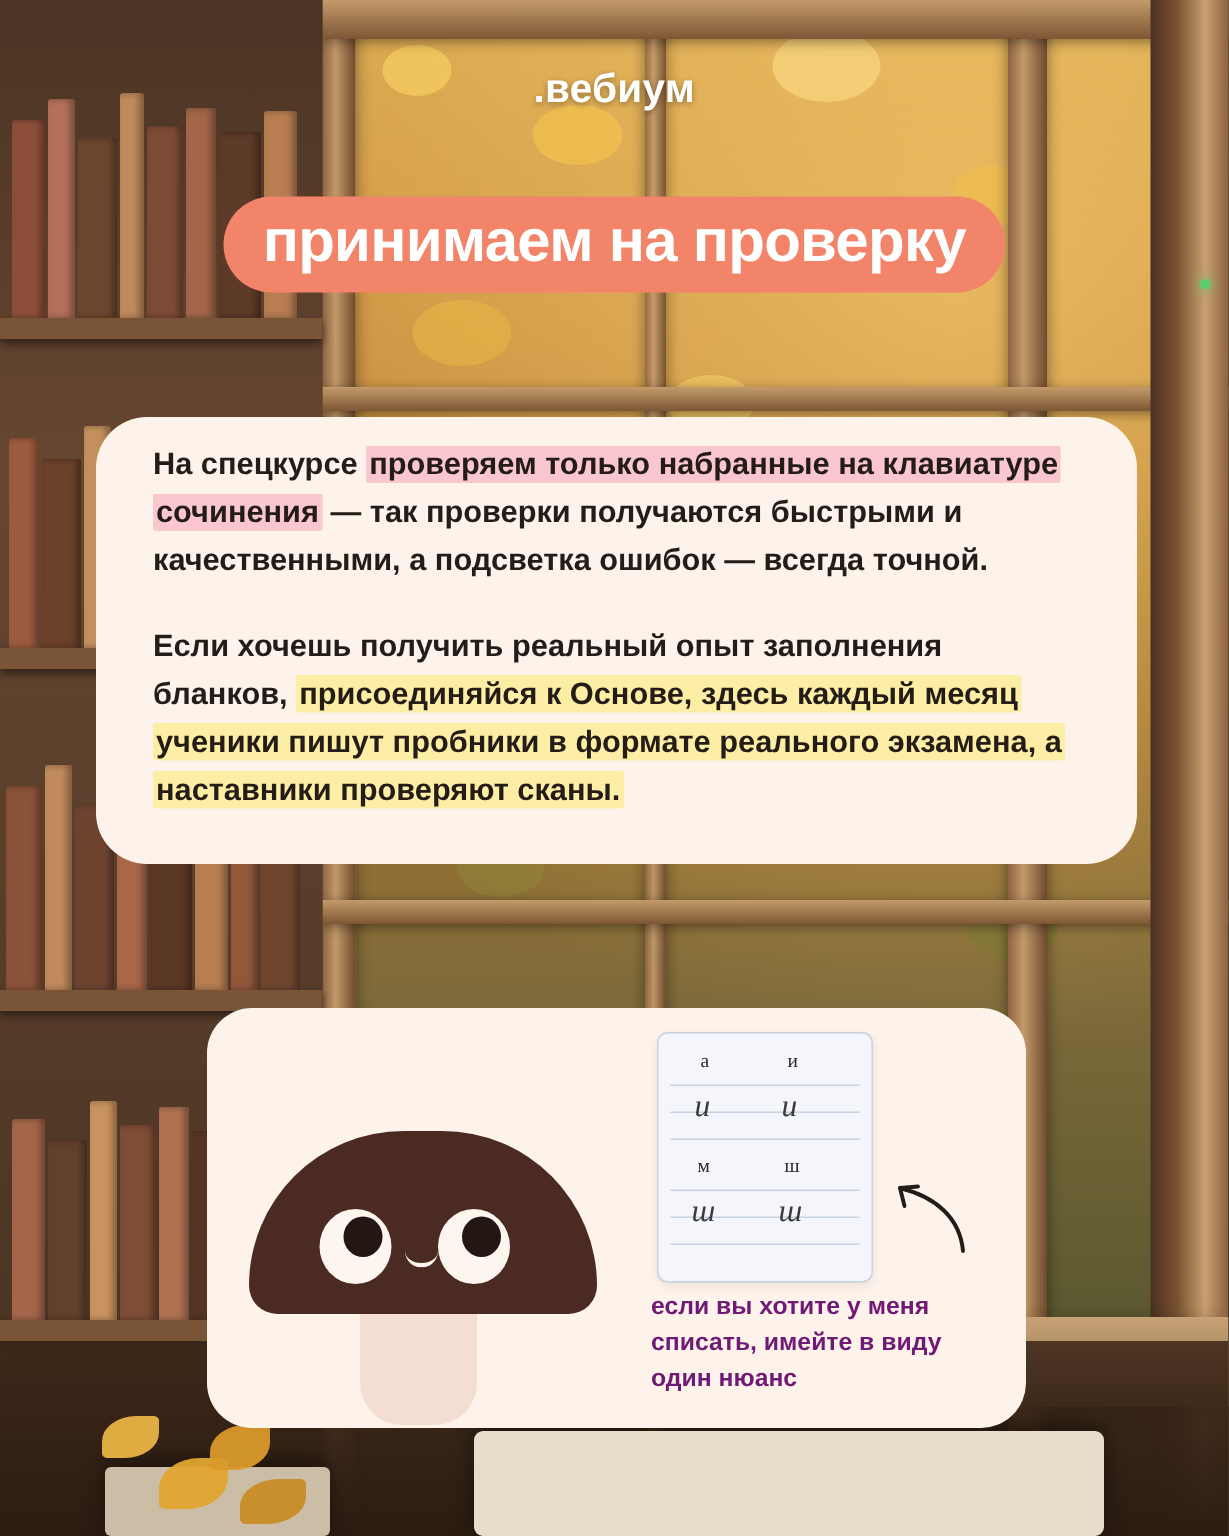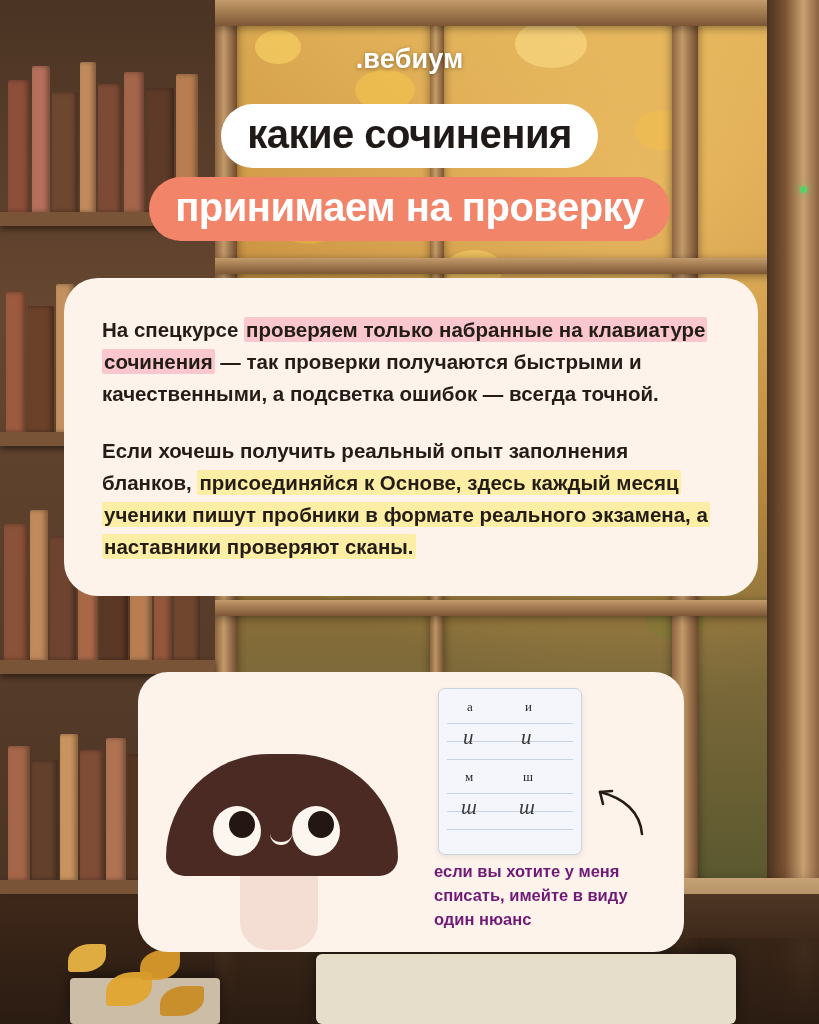--- a/index.html
+++ b/index.html
@@ -165,21 +165,21 @@
   }
 
   .card-text {
     position: absolute;
     left: 64px;
     top: 278px;
     width: 694px;
     box-sizing: border-box;
     background: #fdf3ea;
     border-radius: 34px;
-    padding: 36px 38px 34px;
+    padding: 16px 38px 34px;
   }
   .para {
     font-size: 20.5px;
     line-height: 1.55;
     color: #241c17;
     font-weight: 600;
   }
   .para + .para { margin-top: 26px; }
   .hl-pink {
     background: #f9c7cd;
@@ -399,21 +399,20 @@
     <div class="foliage" style="left:160px; bottom:8px;   width:44px; height:30px; background:#c98c26;"></div>
   </div>
 
   <div class="content">
 
     <div class="brand">
       <span class="dot">.</span><span>вебиум</span>
     </div>
 
     <div class="title-wrap">
-      <div class="title-line title-line-1">какие сочинения</div>
       <br>
       <div class="title-line title-line-2">принимаем на проверку</div>
     </div>
 
     <div class="card-text">
       <div class="para">
         <span>На спецкурсе </span><span class="hl-pink">проверяем только набранные на клавиатуре сочинения</span><span> — так проверки получаются быстрыми и качественными, а подсветка ошибок — всегда точной.</span>
       </div>
       <div class="para">
         <span>Если хочешь получить реальный опыт заполнения бланков, </span><span class="hl-yellow">присоединяйся к Основе, здесь каждый месяц ученики пишут пробники в формате реального экзамена, а наставники проверяют сканы.</span>

